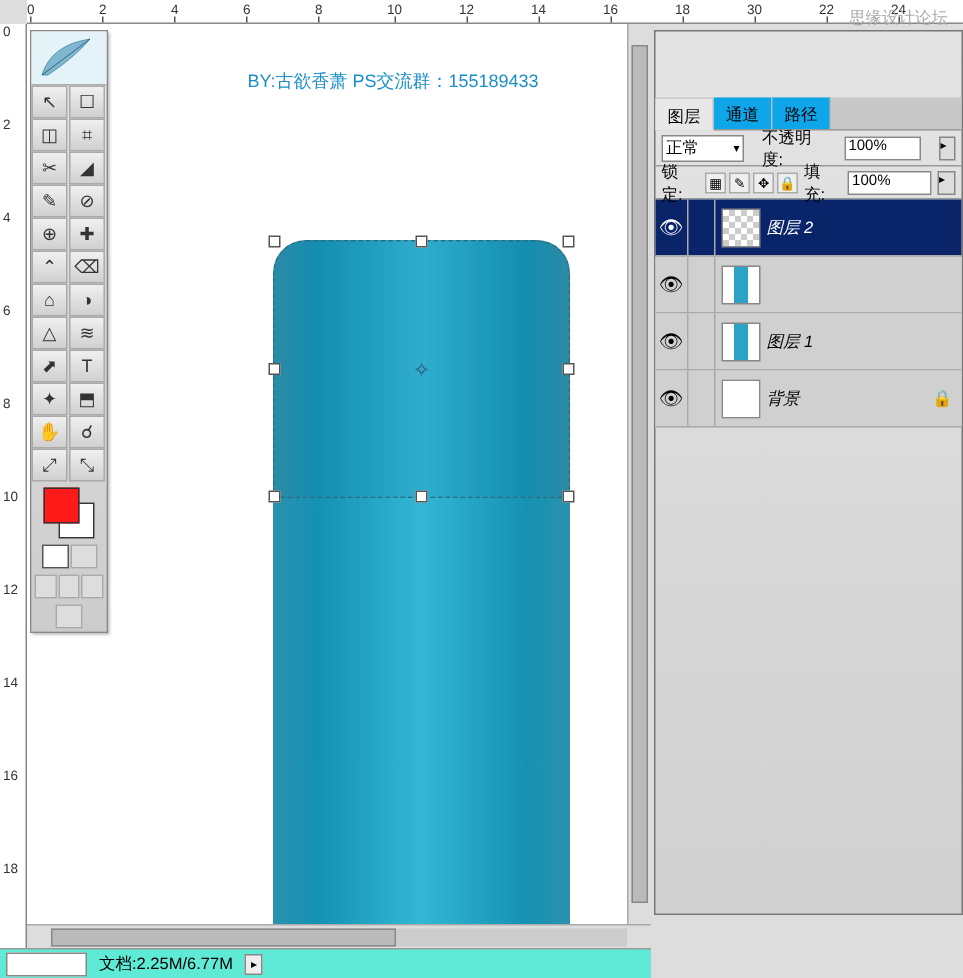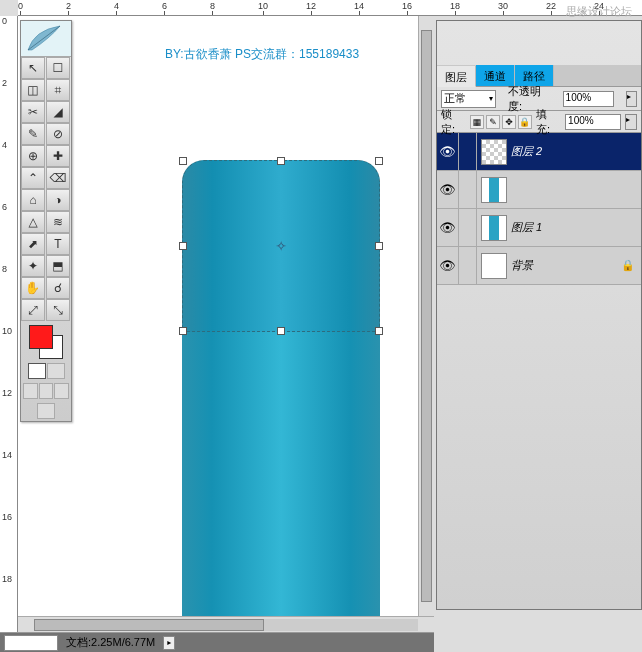--- a/index.html
+++ b/index.html
@@ -64,21 +64,21 @@
 .layer-row.active { background: #0a246a; color: #fff; }
 .vis-col { width: 22px; height: 100%; border-right: 1px solid #aaa; display: flex; align-items: center; justify-content: center; font-size: 13px; }
 .link-col { width: 18px; height: 100%; border-right: 1px solid #aaa; }
 .thumb { width: 26px; height: 26px; border: 1px solid #888; margin: 0 4px; background: #fff; }
 .thumb.checker { background: repeating-conic-gradient(#ccc 0 25%, #fff 0 50%) 0 0 / 8px 8px; }
 .thumb.cyl { background: linear-gradient(90deg,#fff 0 30%,#2aa3c4 30% 70%,#fff 70%); }
 .layer-name { font-size: 11px; flex: 1; font-style: italic; }
 .lock-badge { margin-right: 6px; font-size: 11px; }
 
 
-.status { position: absolute; bottom: 0; left: 0; right: 208px; height: 20px; background: #737373; border-top: 1px solid #999; display: flex; align-items: center; padding: 0 4px; gap: 8px; }
+.status { position: absolute; bottom: 0; left: 0; right: 208px; height: 20px; background: #5eead4; border-top: 1px solid #999; display: flex; align-items: center; padding: 0 4px; gap: 8px; }
 .status-scroll { position: absolute; bottom: 20px; left: 18px; right: 208px; height: 16px; background: #ddd; border-top: 1px solid #aaa; }
 .scroll-track { position: absolute; left: 16px; right: 16px; top: 2px; height: 12px; background: #ccc; }
 .scroll-thumb { position: absolute; left: 0; width: 60%; height: 100%; background: #bbb; border: 1px solid #888; }
 .zoom-box { width: 54px; height: 16px; background: #fff; border: 1px solid #888; font-size: 10px; padding: 0 2px; }
 .doc-label { font-size: 11px; }
 .doc-arrow { width: 12px; height: 14px; border: 1px solid #888; background: #eee; font-size: 8px; display: flex; align-items: center; justify-content: center; }
 
 
 .rightscroll { position: absolute; right: 208px; top: 16px; bottom: 36px; width: 16px; background: #ddd; border-left: 1px solid #aaa; }
 .rightscroll .sthumb { position: absolute; top: 14px; bottom: 14px; left: 2px; right: 2px; background: #bbb; border: 1px solid #888; }

